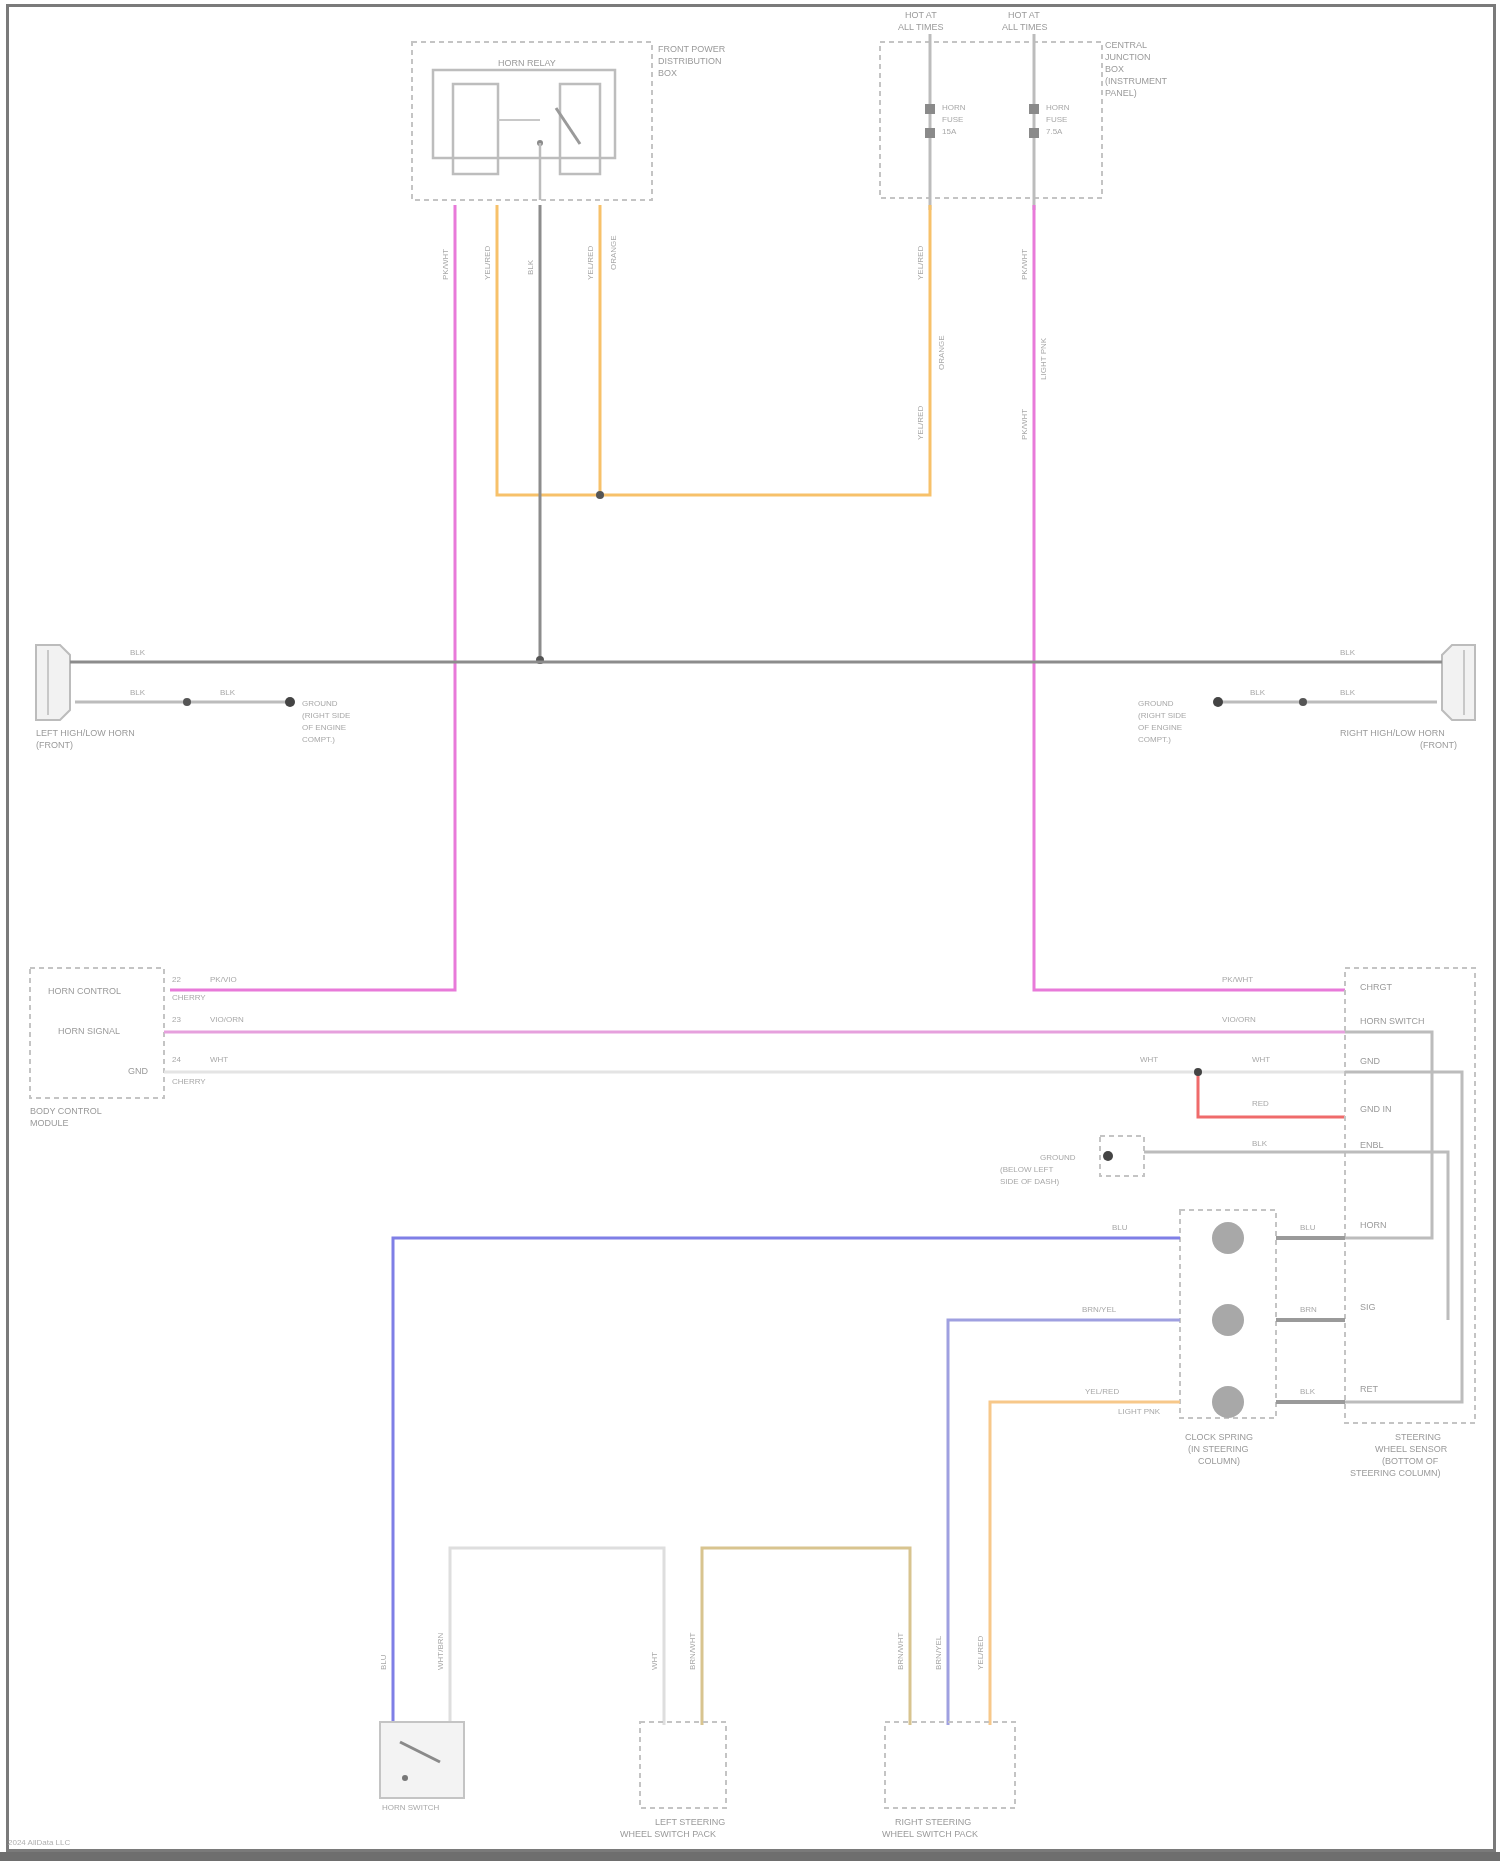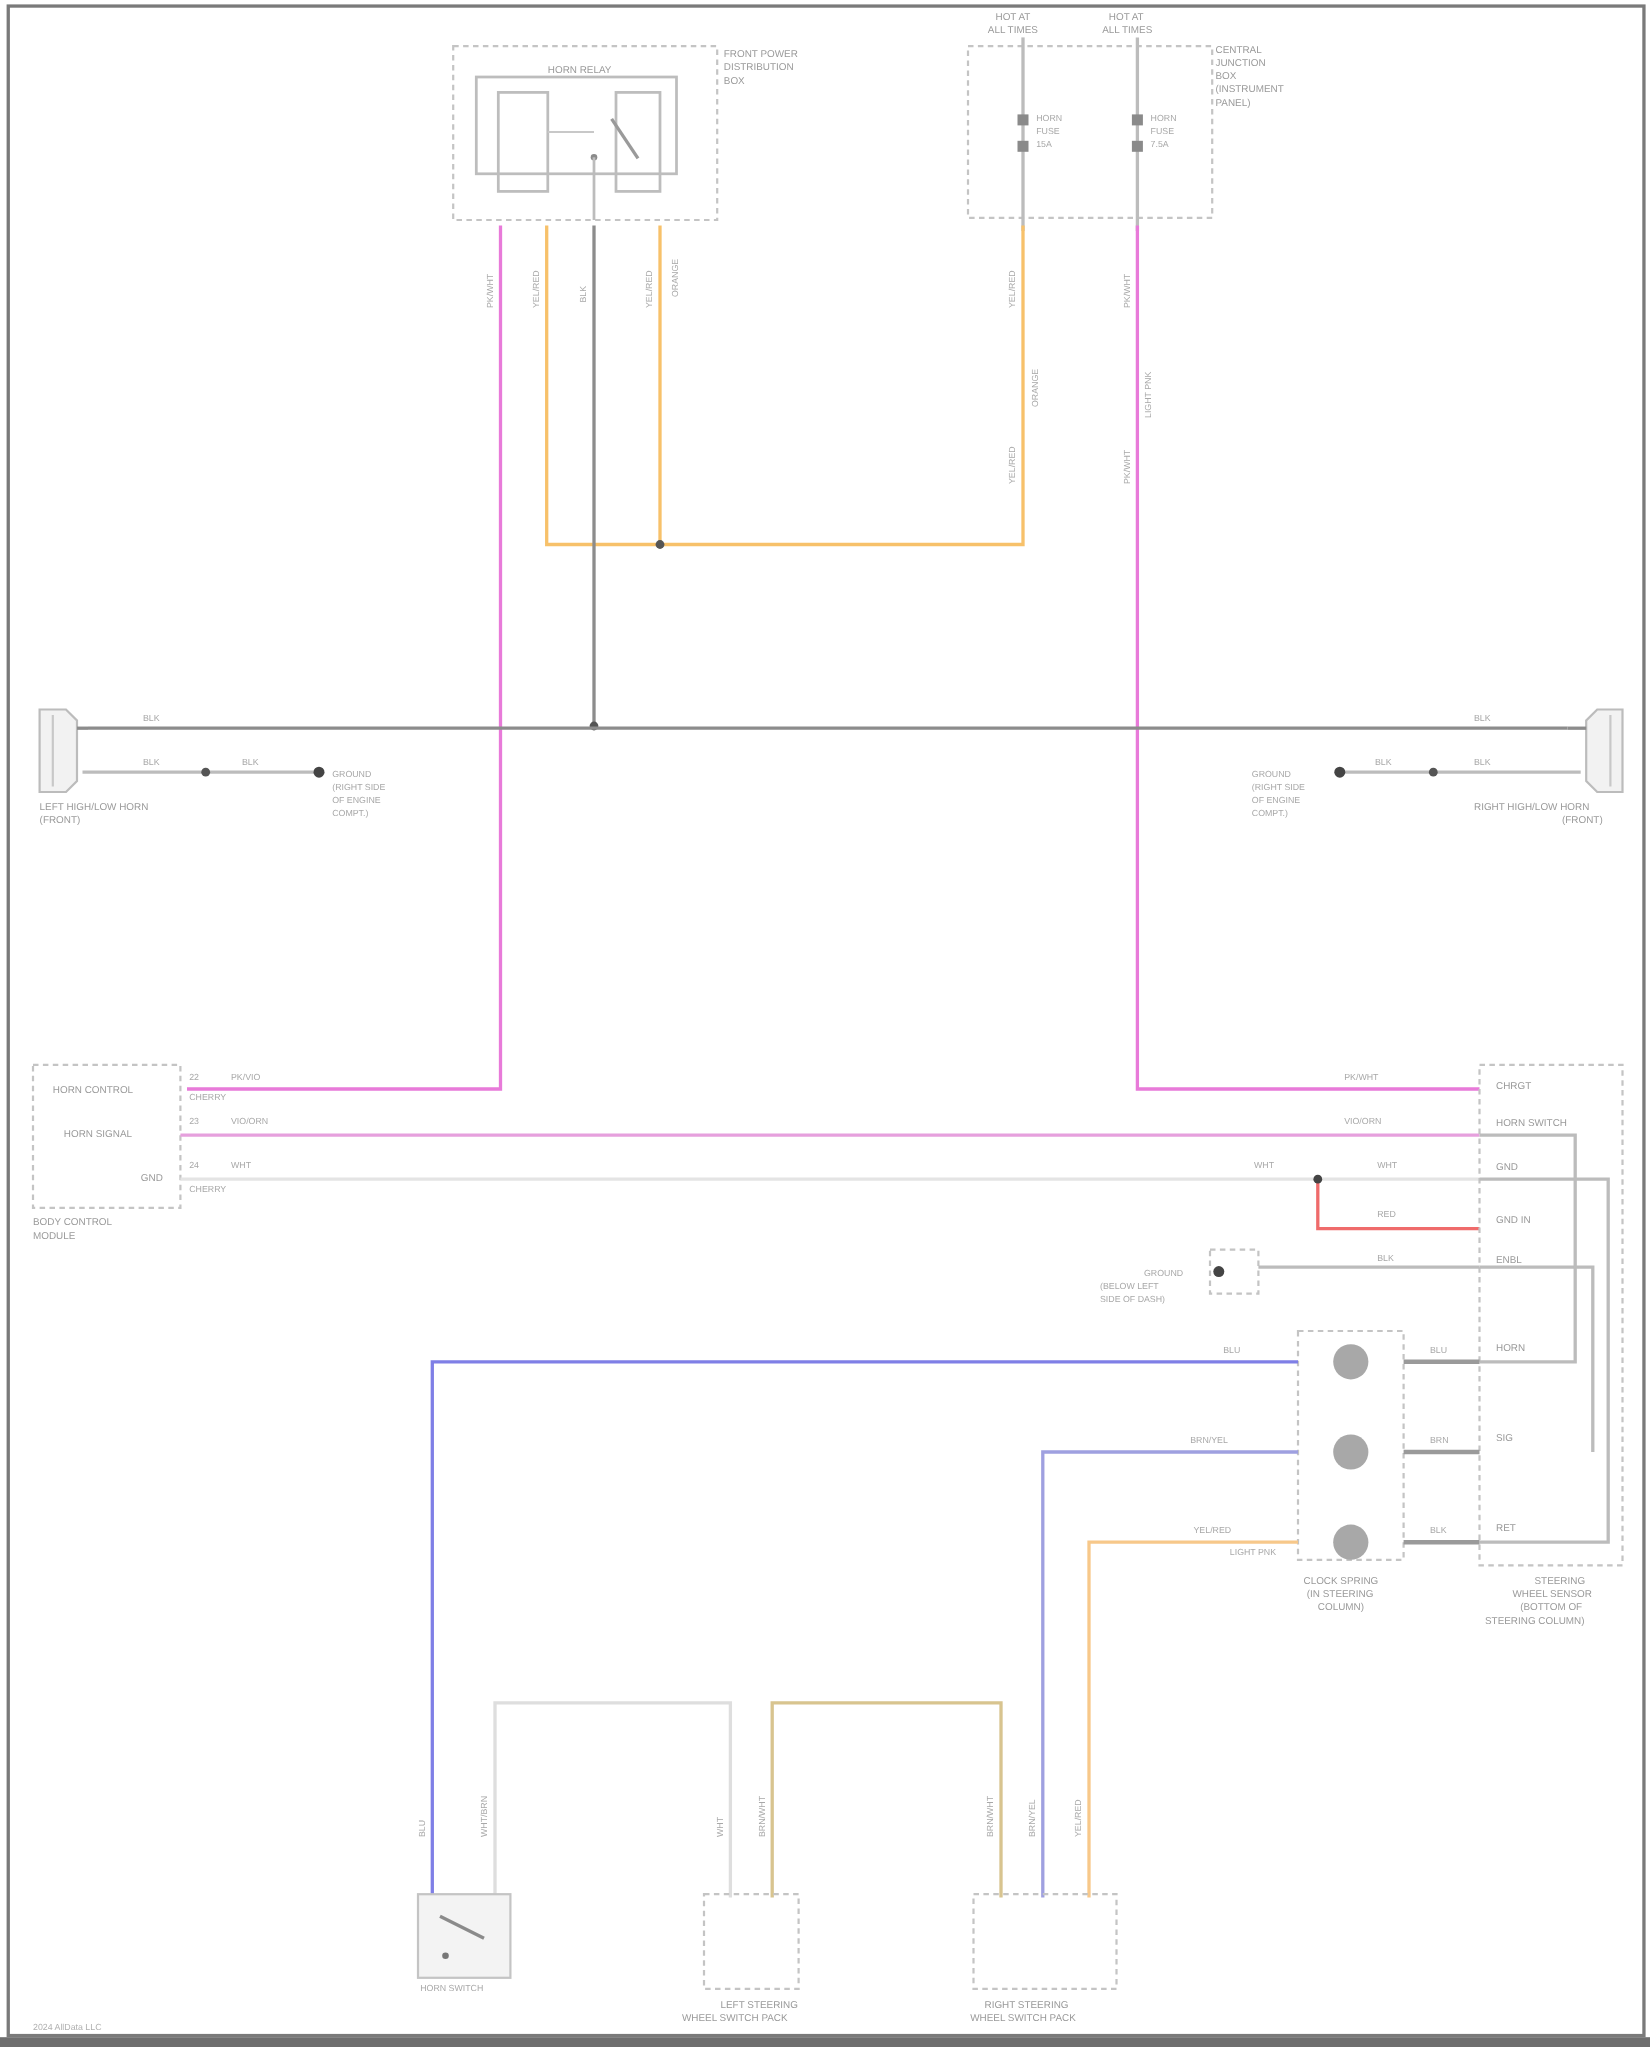--- a/index.html
+++ b/index.html
@@ -6,21 +6,21 @@
   body { width:1500px; height:1861px; position:relative; overflow:hidden; font-family:"Liberation Sans", sans-serif; }
   .frame { position:absolute; left:6px; top:4px; width:1490px; height:1848px; border:3px solid #7a7a7a; box-sizing:border-box; background:#fff; }
   .bottombar { position:absolute; left:0; top:1852px; width:1500px; height:9px; background:#6e6e6e; }
   svg { position:absolute; left:0; top:0; }
   .lbl { font-family:"Liberation Sans", sans-serif; font-size:9px; fill:#9a9a9a; }
   .lbl-sm { font-family:"Liberation Sans", sans-serif; font-size:8px; fill:#a8a8a8; }
   .box { fill:none; stroke:#c4c4c4; stroke-width:2; stroke-dasharray:5 4; }
   .solidbox { fill:none; stroke:#bdbdbd; stroke-width:2.5; }
   .wire-gray { stroke:#bcbcbc; stroke-width:3; fill:none; }
   .wire-dark { stroke:#8c8c8c; stroke-width:3; fill:none; }
-  .footer { position:absolute; left:30px; top:1838px; font-size:8px; color:#b0b0b0; }
+  .footer { position:absolute; left:8px; top:1838px; font-size:8px; color:#b0b0b0; }
 </style>
 </head>
 <body>
 
 <div class="frame"></div>
 <div class="bottombar"></div>
 
 <svg width="1500" height="1861" viewBox="0 0 1500 1861">
 
   <g>

